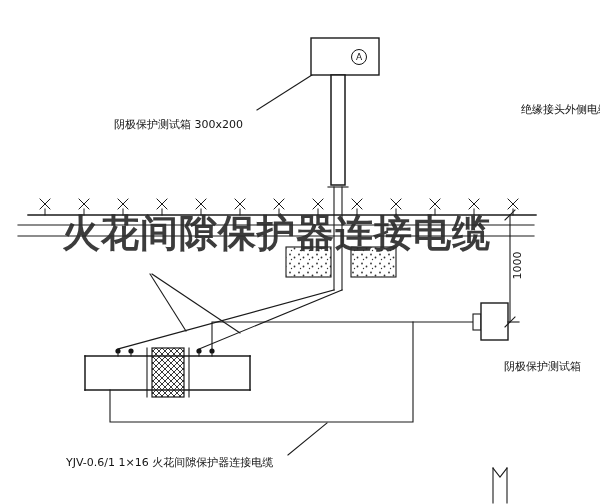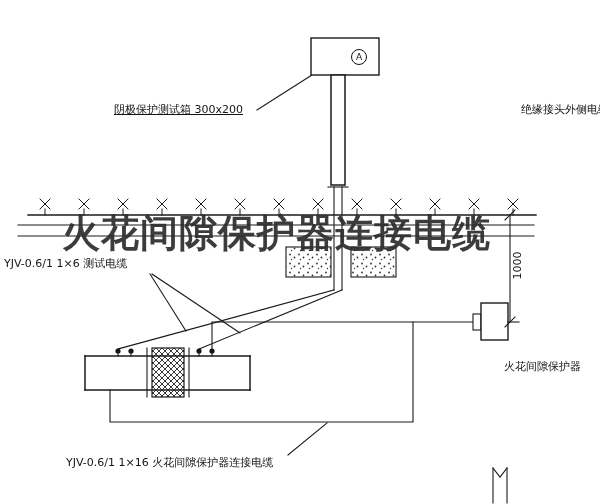--- a/index.html
+++ b/index.html
@@ -6,21 +6,21 @@
   .stage {
     position:relative; width:600px; height:504px; background:#ffffff;
     overflow:hidden; font-family:"DejaVu Sans","Liberation Sans",sans-serif;
     color:#141414; margin:0 auto;
   }
   .stage svg { position:absolute; left:0; top:0; }
   .lbl {
     position:absolute; font-size:11px; line-height:13px;
     white-space:nowrap; color:#141414;
   }
-  .lbl-test-box   { left:114px; top:103px;text-decoration:underline; }
+  .lbl-test-box   { left:114px; top:118px; }
   .lbl-outer-cable{ left:521px; top:103px; }
   .lbl-test-cable { left:4px;   top:257px; }
   .lbl-spark-prot { left:504px; top:360px; }
   .lbl-spark-cable{ left:58px;  top:456px;margin-left:8px; }
   .dim-vert {
     position:absolute; left:495px; top:259px; width:44px; text-align:center;
     font-size:11px; transform:rotate(-90deg); transform-origin:center;
   }
   .watermark {
     position:absolute; left:62px; top:208px; white-space:nowrap;
@@ -207,18 +207,17 @@
 
     </g>
   </svg>
 
   <div class="watermark">火花间隙保护器连接电缆</div>
 
   <div class="ammeter">A</div>
 
   <div class="lbl lbl-test-box">阴极保护测试箱 300x200</div>
   <div class="lbl lbl-outer-cable">绝缘接头外侧电缆</div>
-  <div class="lbl lbl-test-cable">YJV-0.6/1 1×6  测试电缆</div>
-  <div class="lbl lbl-spark-prot">火花间隙保护器</div>
+  <div class="lbl lbl-spark-prot">阴极保护测试箱</div>
   <div class="lbl lbl-spark-cable">YJV-0.6/1 1×16  火花间隙保护器连接电缆</div>
   <div class="dim-vert">1000</div>
 
 </div>
 
 </body></html>

